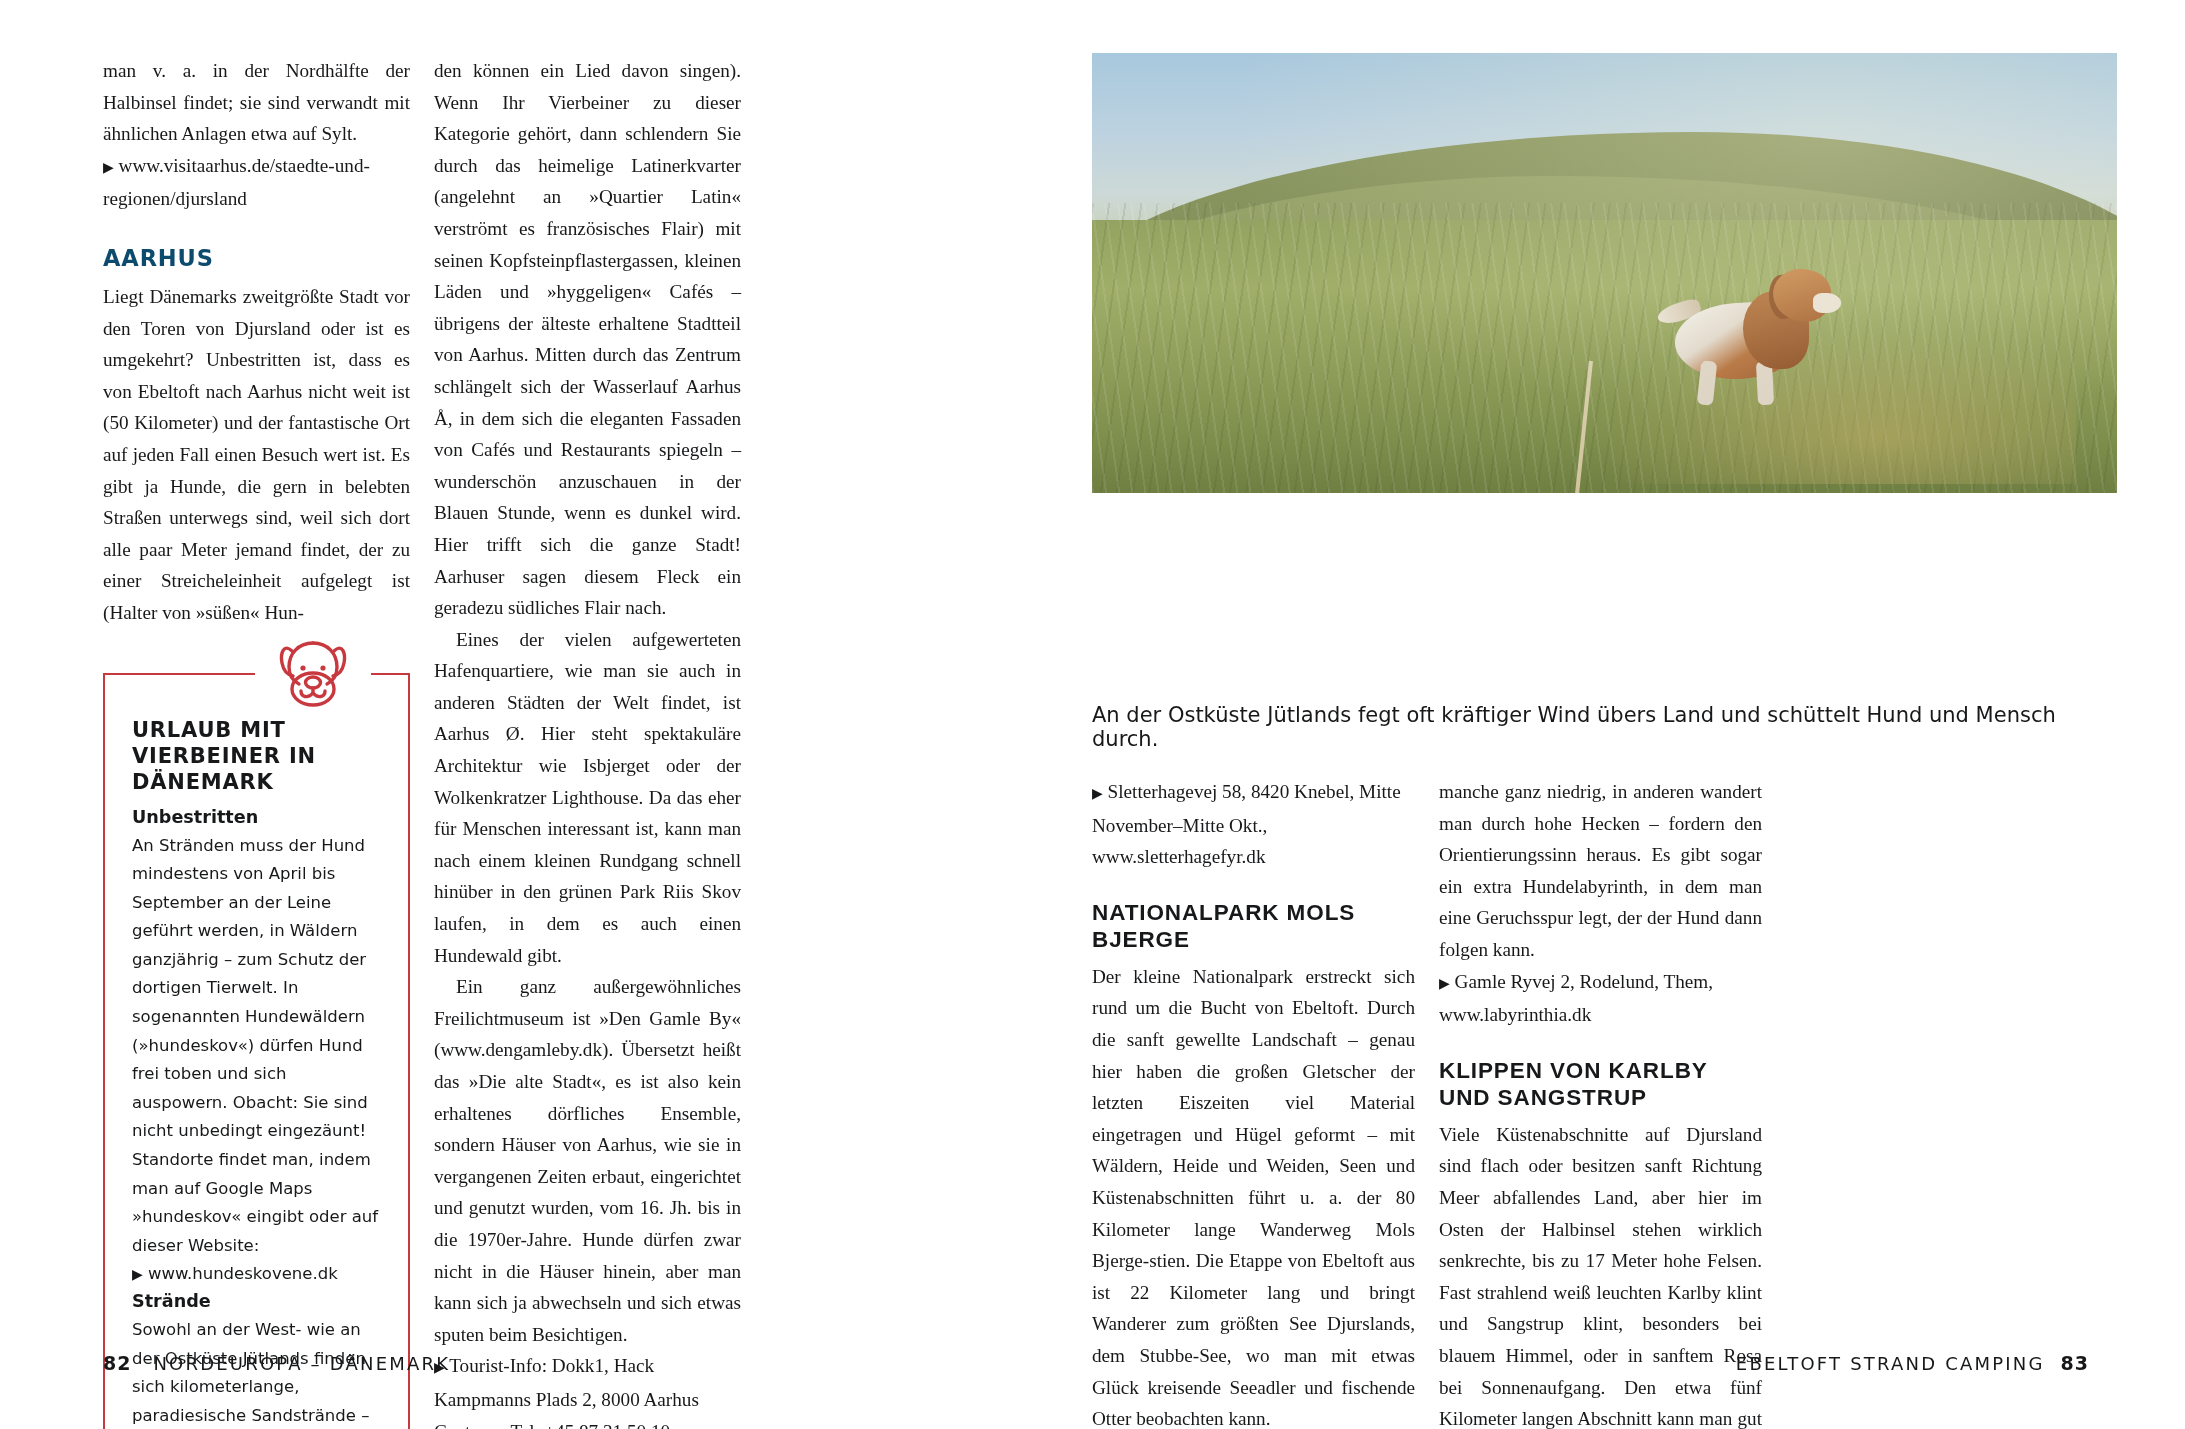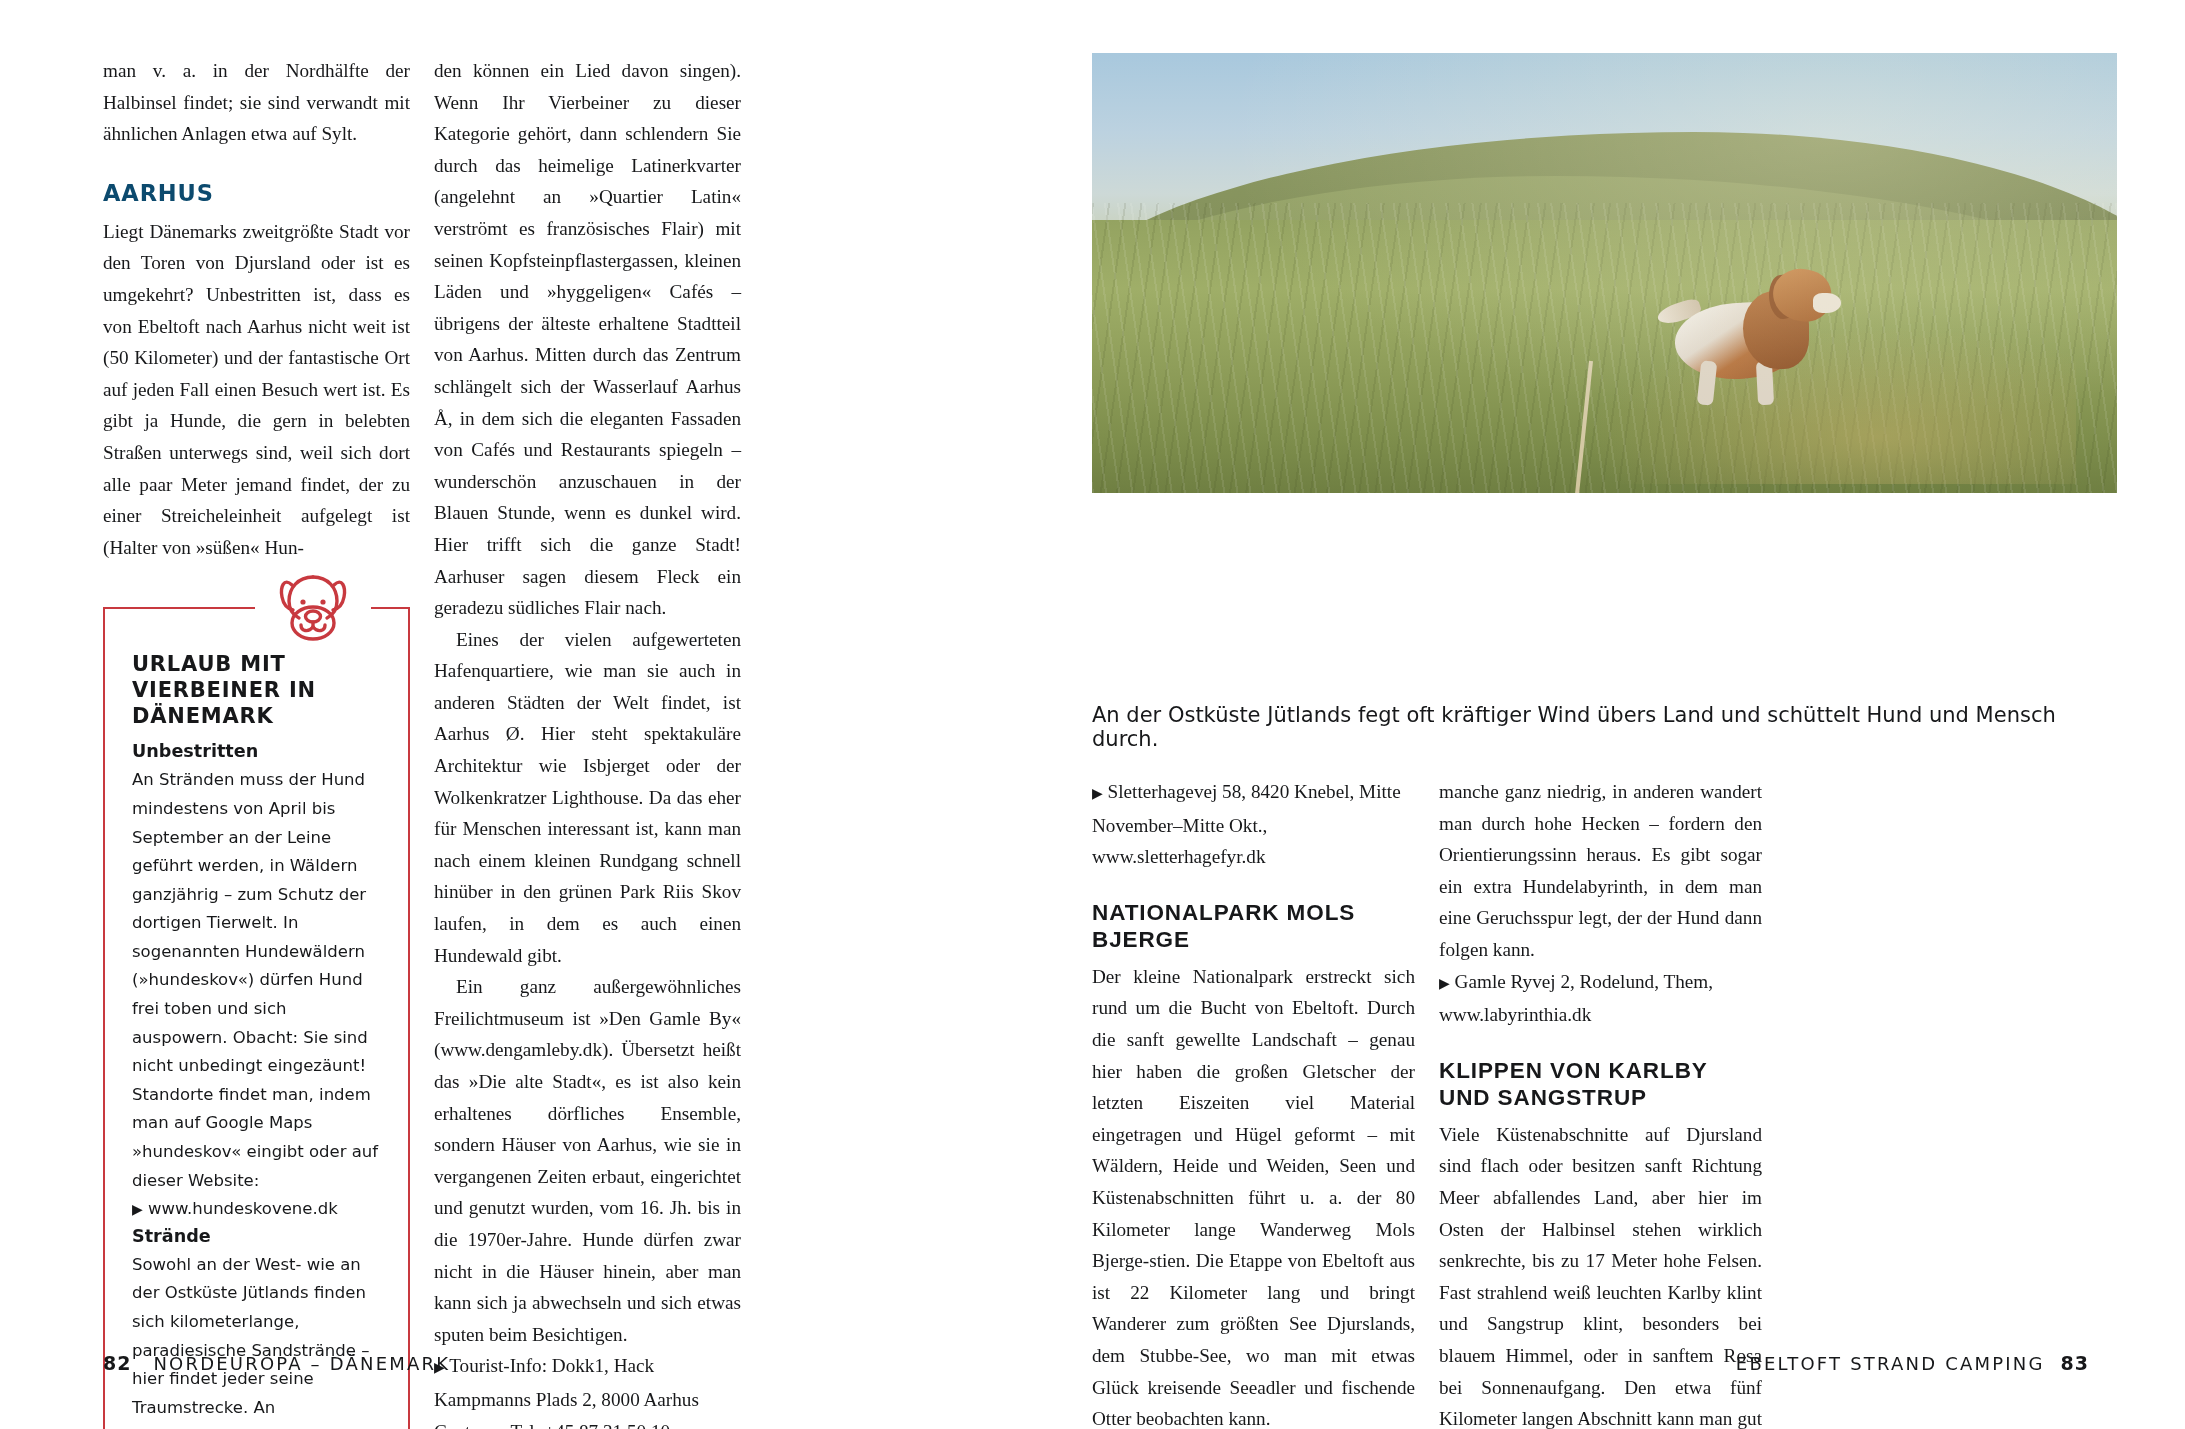--- a/index.html
+++ b/index.html
@@ -224,20 +224,21 @@
 </head>
 <body>
 
 <div class="spread">
 
   <div class="page-left">
     <div class="cols" style="left:103px;top:55px;">
 
       <div class="col">
         <p class="body noindent">man v. a. in der Nordhälfte der Halbinsel findet; sie sind verwandt mit ähnlichen Anlagen etwa auf Sylt.</p>
+        <p class="ref"><span class="tri">▶</span> <span>www.visitaarhus.de/staedte-und-regionen/djursland</span></p>
 
         <h2 class="sec">AARHUS</h2>
         <p class="body noindent">Liegt Dänemarks zweitgrößte Stadt vor den Toren von Djursland oder ist es umgekehrt? Unbestritten ist, dass es von Ebeltoft nach Aarhus nicht weit ist (50 Kilometer) und der fantastische Ort auf jeden Fall einen Besuch wert ist. Es gibt ja Hunde, die gern in belebten Straßen unterwegs sind, weil sich dort alle paar Meter jemand findet, der zu einer Streicheleinheit aufgelegt ist (Halter von »süßen« Hun-</p>
 
         <div class="infobox">
           <div class="notch"></div>
           <div class="dog-badge">
             <svg width="78" height="72" viewBox="0 0 78 72" fill="none" stroke="#c8393f" stroke-width="3.4" stroke-linecap="round" stroke-linejoin="round">
               <path d="M18 14 C10 6, 6 16, 8 26 C9.5 34, 14 38, 19 39"></path>
               <path d="M60 14 C68 6, 72 16, 70 26 C68.5 34, 64 38, 59 39"></path>

